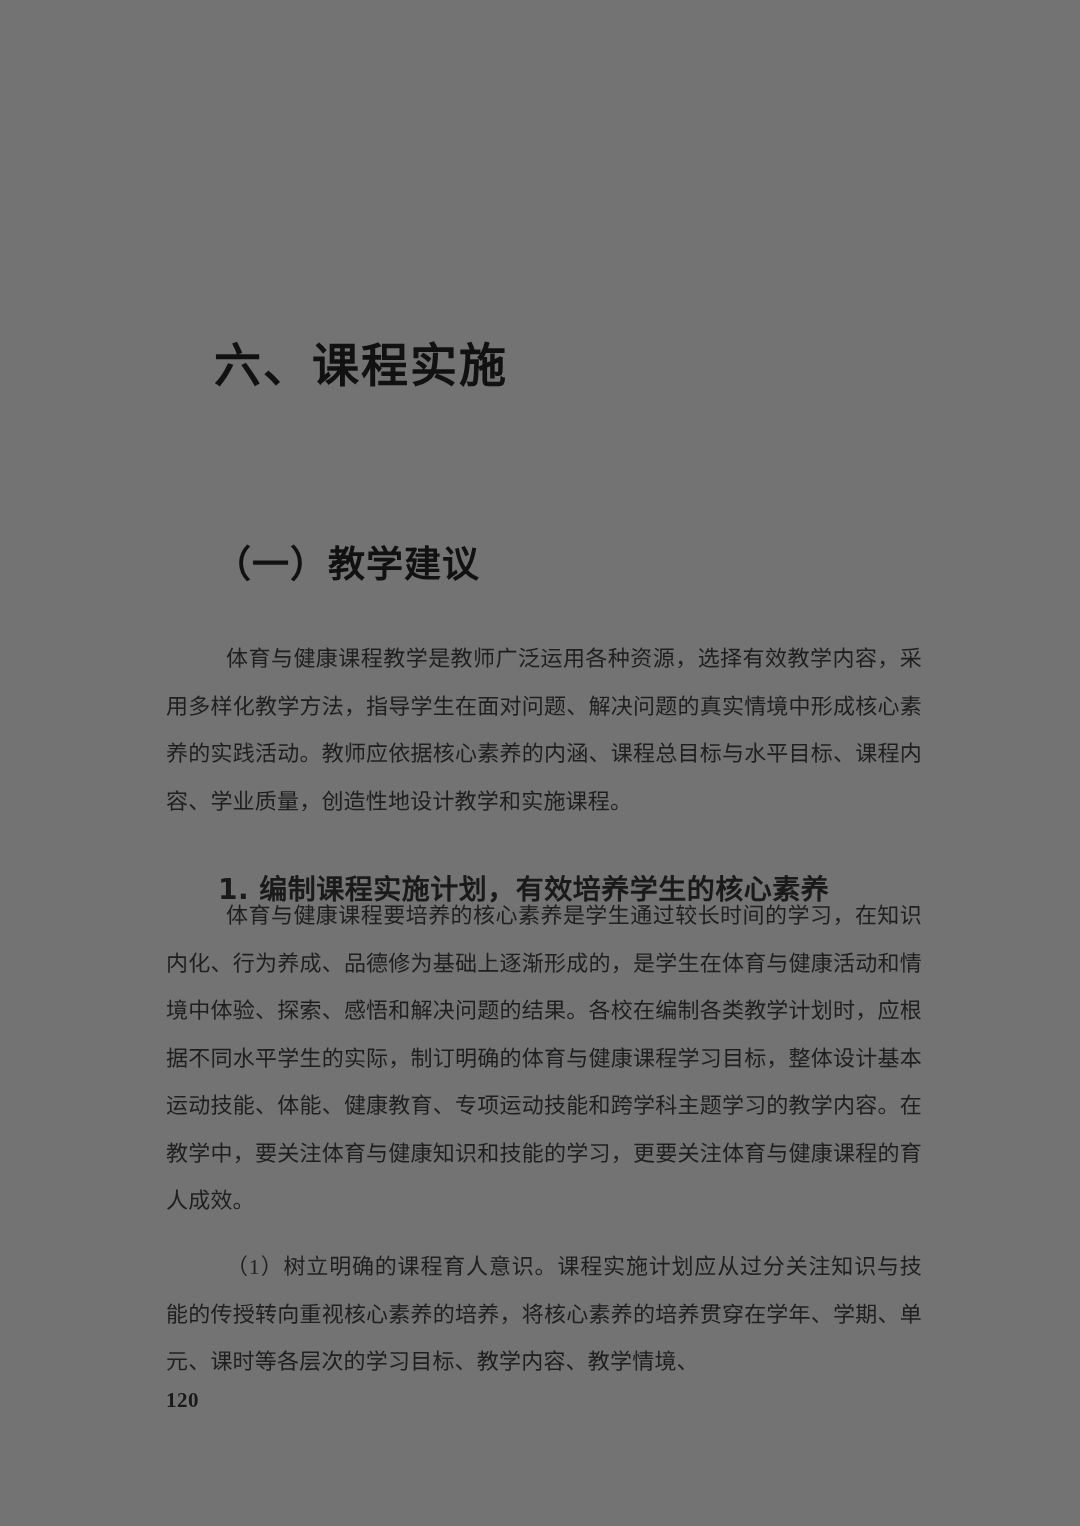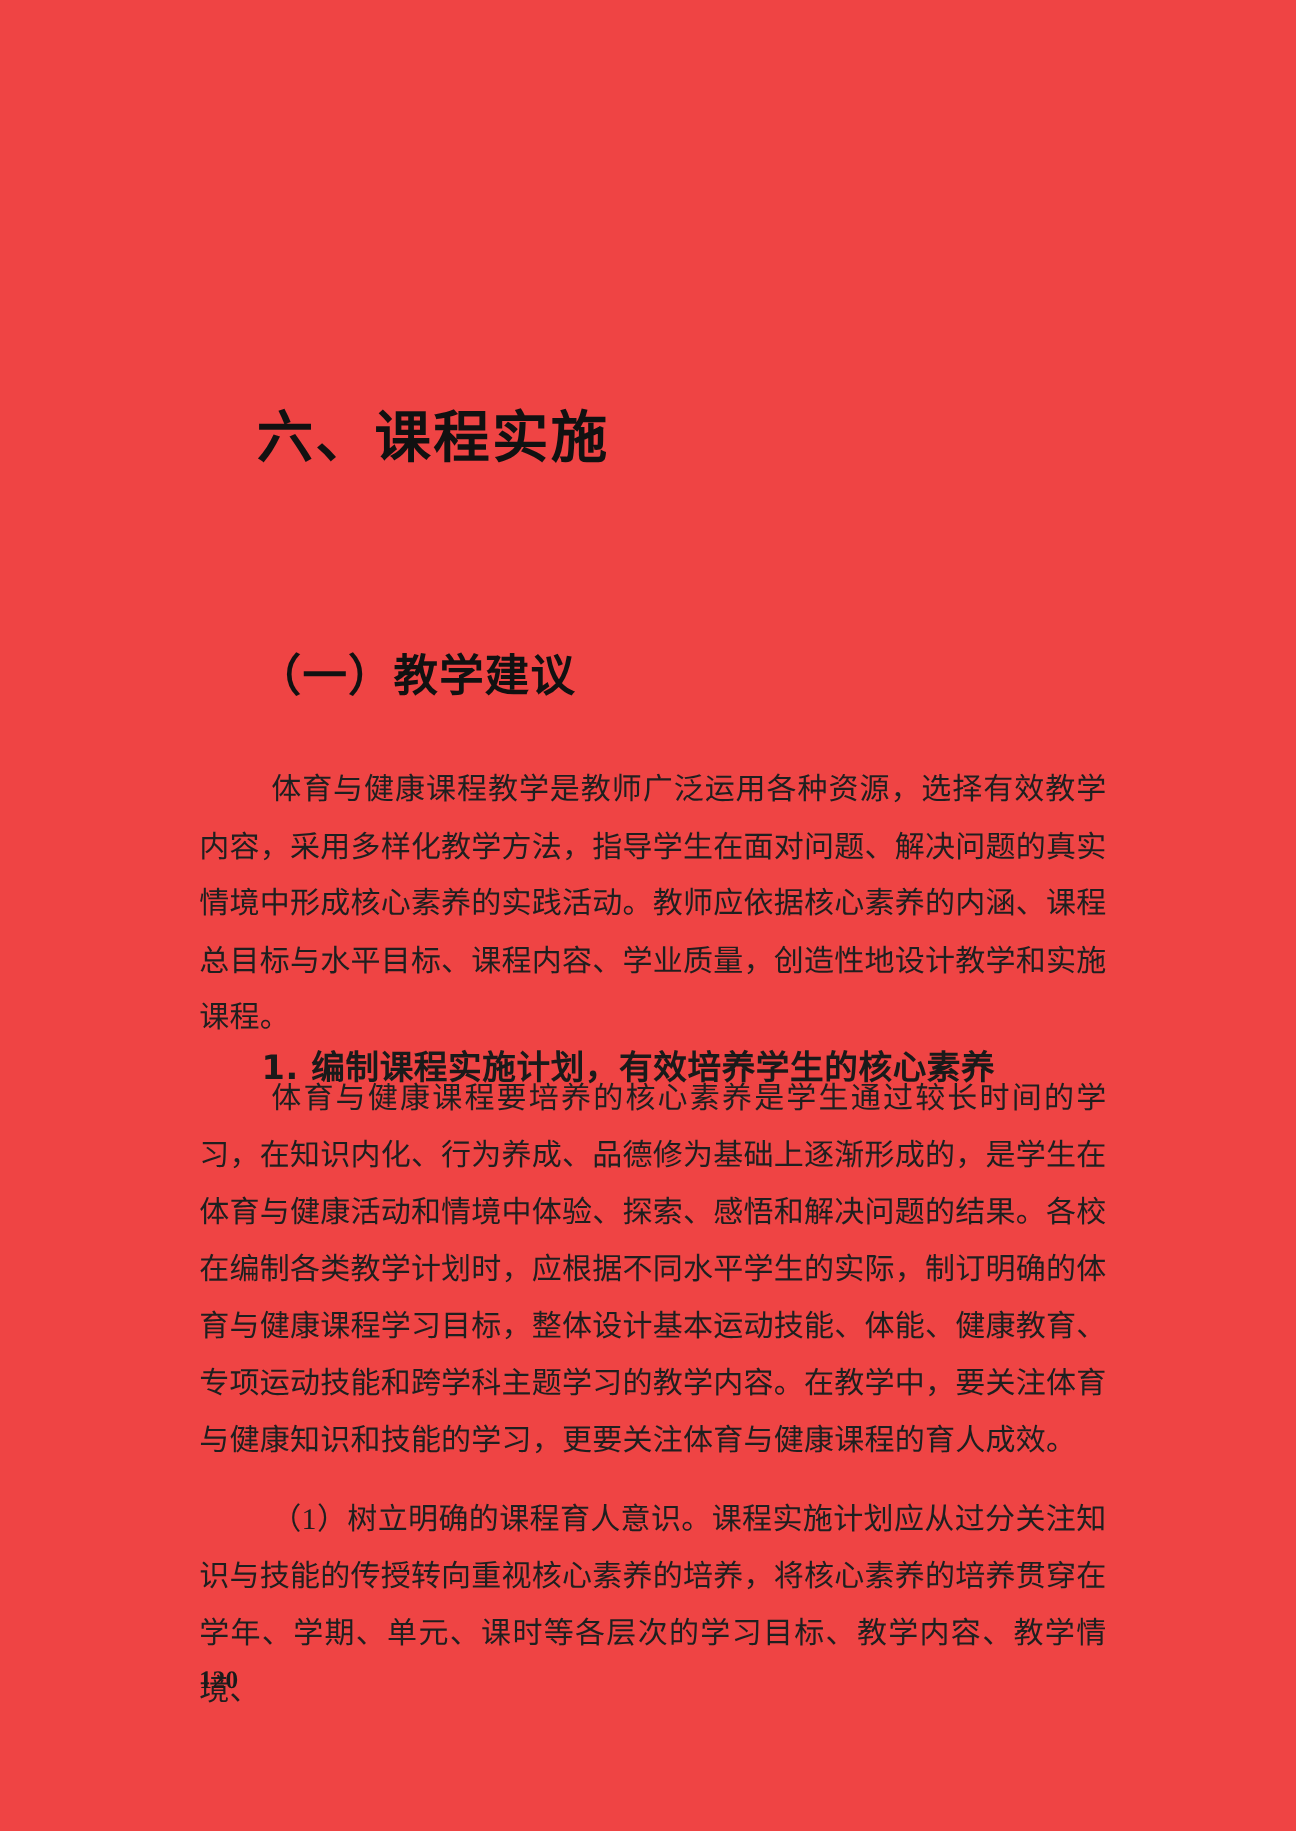--- a/index.html
+++ b/index.html
@@ -6,21 +6,21 @@
   html, body {
     margin: 0;
     padding: 0;
     background: #ffffff;
   }
 
   .page {
     position: relative;
     width: 1080px;
     height: 1526px;
-    background: #ef4444;
+    background: #737373;
     overflow: hidden;
     font-family: "Liberation Serif", "DejaVu Serif", serif;
     color: #1a1a1a;
     box-sizing: border-box;
   }
 
   .content {
     position: absolute;
     left: 166px;
     top: 0;
@@ -72,21 +72,21 @@
     text-align: center;
   }
 
   
   .para {
     position: absolute;
     left: 0;
     width: 756px;
     margin: 0;
     padding: 0;
-    font-size: 25px;
+    font-size: 22px;
     line-height: 47.5px;
     text-align: justify;
     text-justify: inter-ideograph;
     text-indent: 60px;
     color: #1f1f1f;
     letter-spacing: 0.2px;
   }
 
   #para-intro  { top: 635px; }
   #para-core   { top: 892px; }

